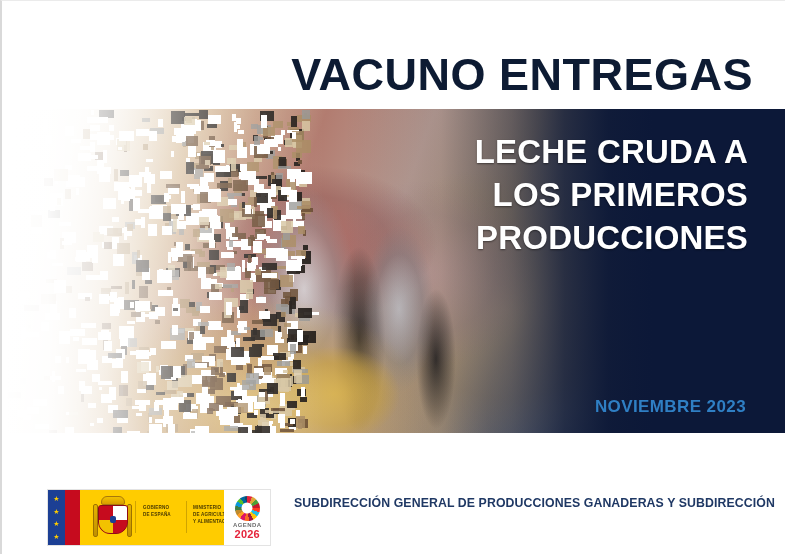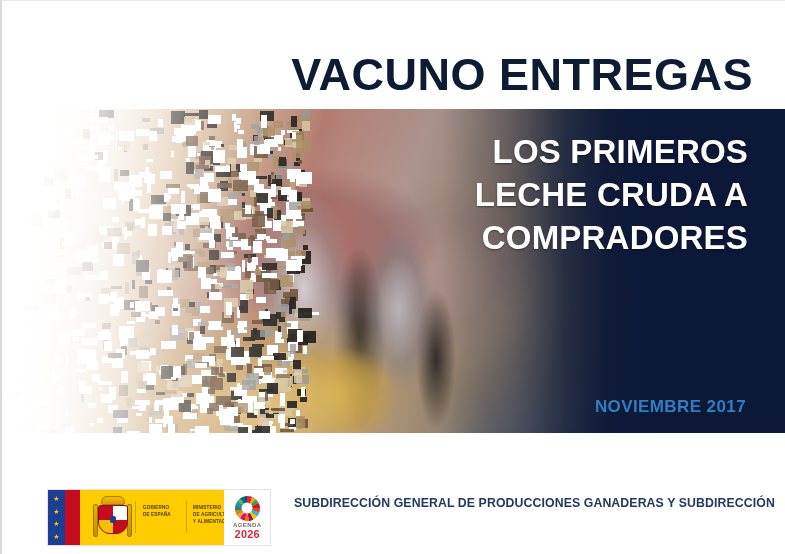--- a/index.html
+++ b/index.html
@@ -1280,26 +1280,26 @@
         <span class="frag" style="left:267.3px;top:299.0px;width:14px;height:3px;background:rgba(104,74,48,0.88);"></span>
         <span class="frag" style="left:233.2px;top:37.9px;width:10px;height:11px;background:#ffffff;"></span>
         <span class="frag" style="left:257.3px;top:6.4px;width:6px;height:13px;background:#ffffff;"></span>
         <span class="frag" style="left:240.8px;top:95.5px;width:6px;height:9px;background:#ffffff;"></span>
         <span class="frag" style="left:167.5px;top:215.8px;width:6px;height:10px;background:#ffffff;"></span>
       </div>
     <div class="hero-dissolve"></div>
     <div class="hero-navy"></div>
 
     <div class="hero-heading" id="heroHeading">
+        <span class="line">LECHE CRUDA A</span>
         <span class="line">LOS PRIMEROS</span>
-        <span class="line">LECHE CRUDA A</span>
-        <span class="line">COMPRADORES</span>
+        <span class="line">PRODUCCIONES</span>
       </div>
 
-    <div class="hero-date">NOVIEMBRE 2017</div>
+    <div class="hero-date">NOVIEMBRE 2023</div>
   </div>
 
   <div class="footer">
 
     <div class="gov-logo">
       <div class="logo-flag">
         <div class="flag-eu">
           <span class="star">★</span>
           <span class="star">★</span>
           <span class="star">★</span>

